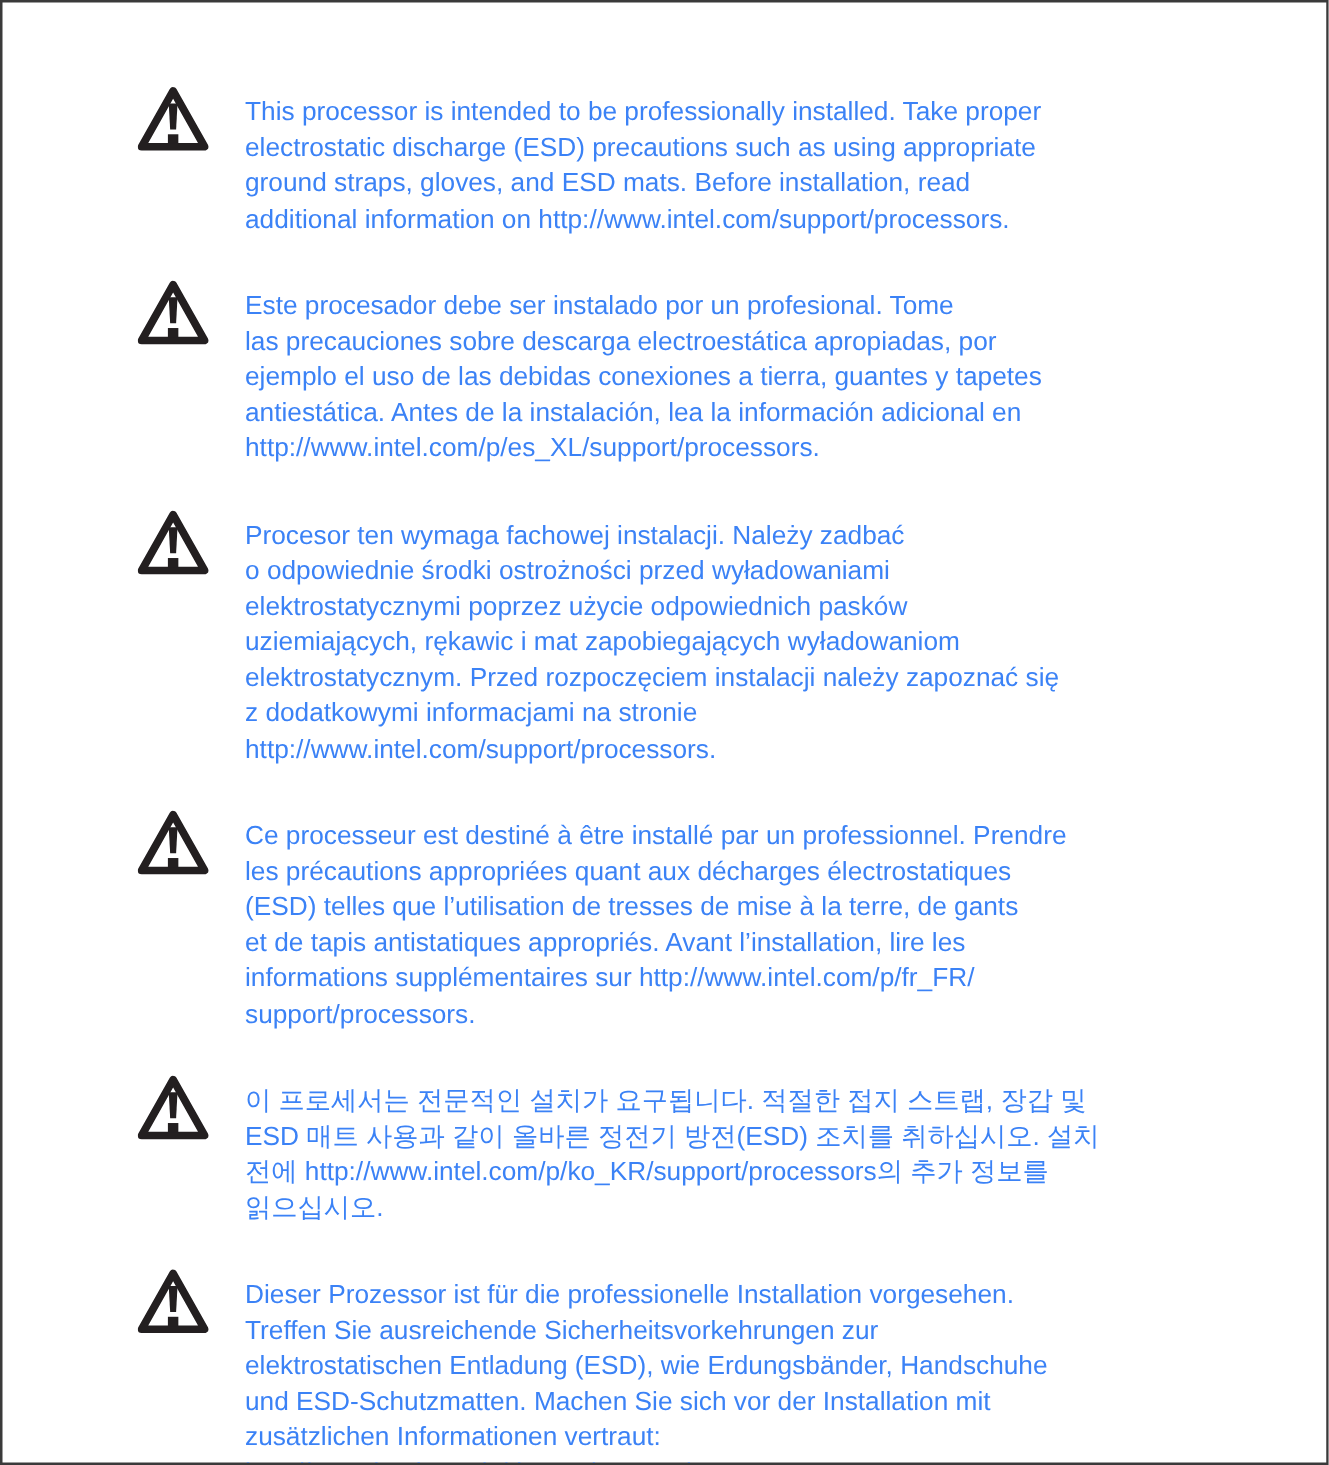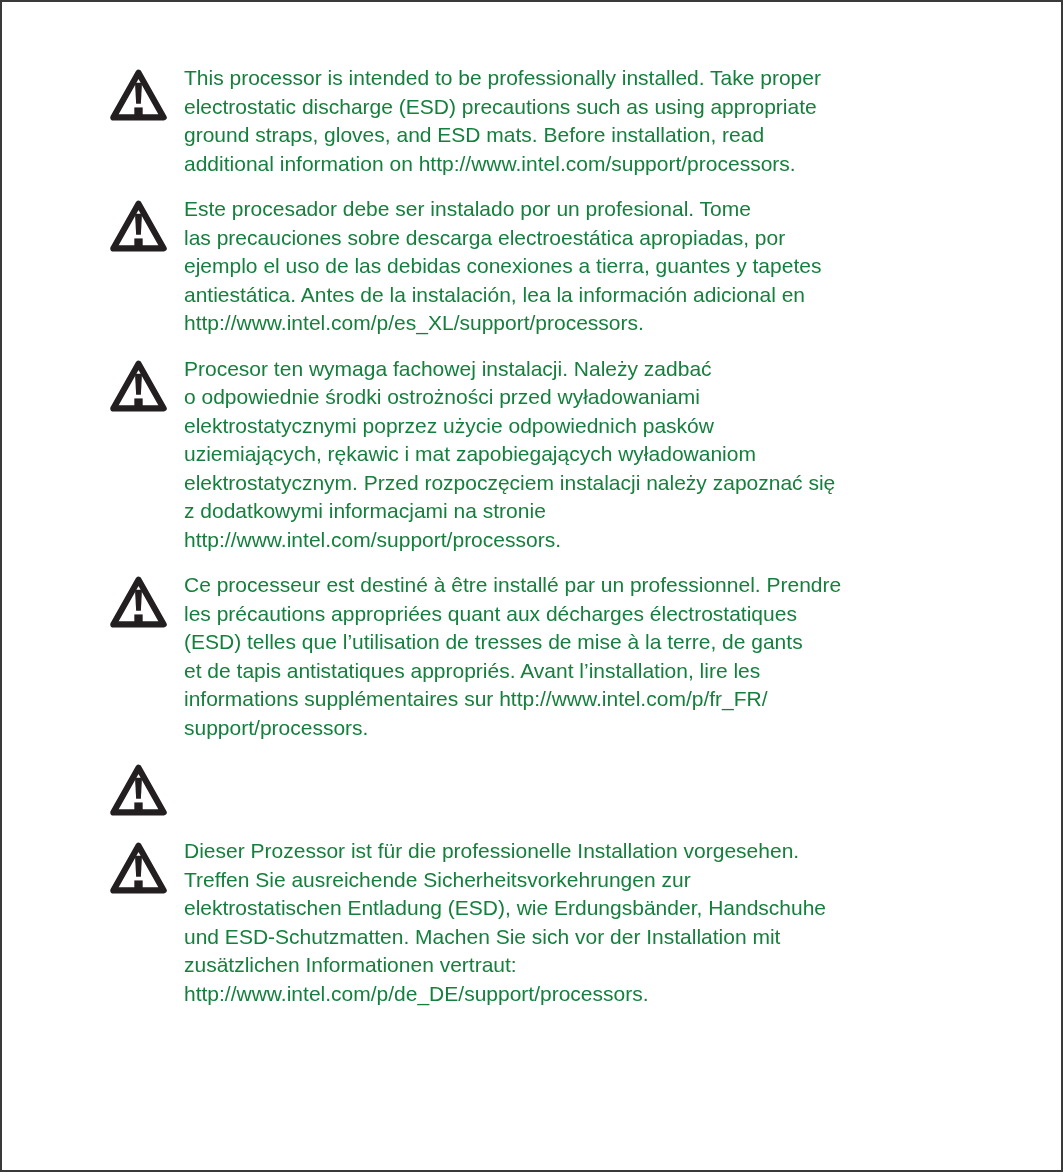--- a/index.html
+++ b/index.html
@@ -29,25 +29,25 @@
     width: 74px;
     flex: 0 0 74px;
     padding-top: 4px;
   }
   .icon-cell svg {
     display: block;
     width: 57px;
     height: 57px;
   }
   .warning-text {
-    margin: 0;
+    margin: 12px;
     width: 810px;
     font-size: 21px;
     line-height: 28.5px;
-    color: #15803d;
+    color: #3b82f6;
     white-space: pre-line;
     letter-spacing: 0;
   }
 </style>
 </head>
 <body>
 
 <div class="page">
   <div class="content">
 
@@ -114,20 +114,24 @@
     </div>
 
     <div class="warning-row">
       <div class="icon-cell">
         <svg viewBox="0 0 60 60" aria-hidden="true">
           <path d="M30 5 L56.5 52 L3.5 52 Z" fill="none" stroke="#231f20" stroke-width="6.5" stroke-linejoin="round"></path>
           <path d="M26.3 15.5 h7.4 l-1.2 22 h-5 z" fill="#231f20"></path>
           <rect x="25.6" y="41.5" width="8.8" height="8" fill="#231f20"></rect>
         </svg>
       </div>
+      <p class="warning-text">이 프로세서는 전문적인 설치가 요구됩니다. 적절한 접지 스트랩, 장갑 및
+ESD 매트 사용과 같이 올바른 정전기 방전(ESD) 조치를 취하십시오. 설치
+전에 http://www.intel.com/p/ko_KR/support/processors의 추가 정보를
+읽으십시오.</p>
     </div>
 
     <div class="warning-row">
       <div class="icon-cell">
         <svg viewBox="0 0 60 60" aria-hidden="true">
           <path d="M30 5 L56.5 52 L3.5 52 Z" fill="none" stroke="#231f20" stroke-width="6.5" stroke-linejoin="round"></path>
           <path d="M26.3 15.5 h7.4 l-1.2 22 h-5 z" fill="#231f20"></path>
           <rect x="25.6" y="41.5" width="8.8" height="8" fill="#231f20"></rect>
         </svg>
       </div>

